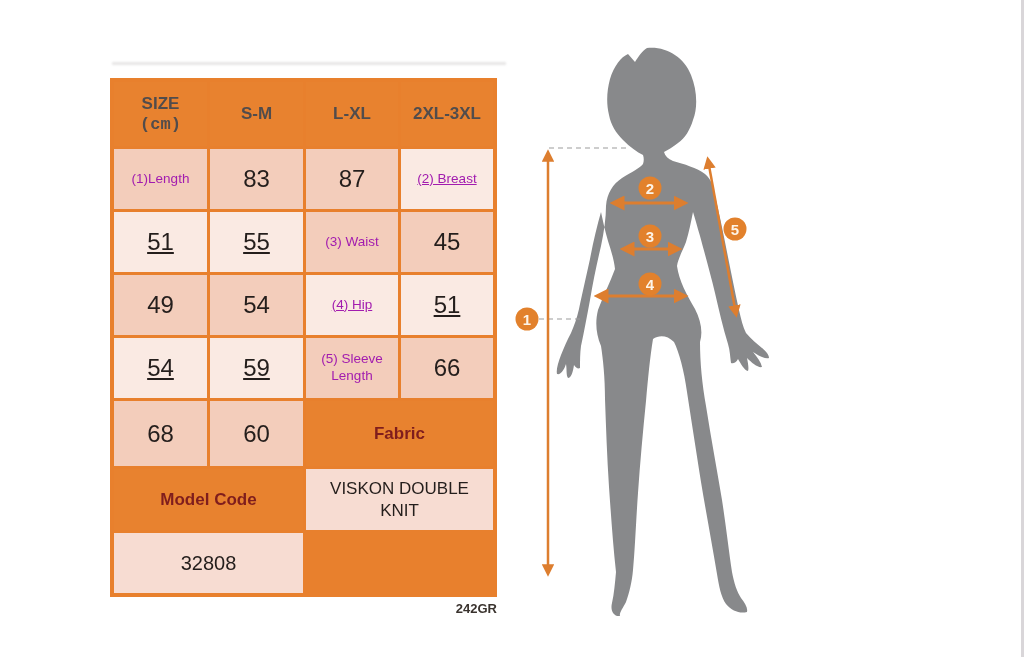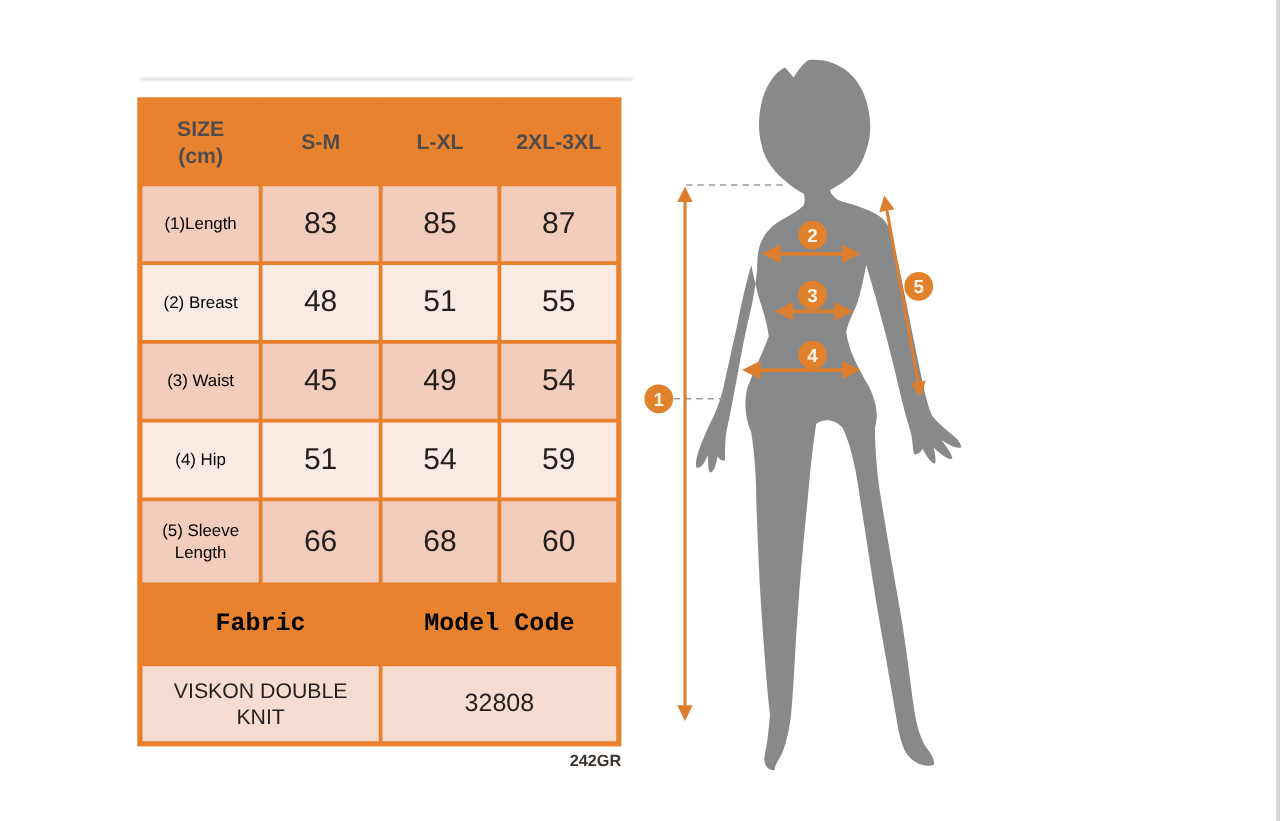--- a/index.html
+++ b/index.html
@@ -23,26 +23,26 @@
     display:grid;
     grid-template-columns:93px 93px 92px 92px;
     grid-template-rows:64px 60px 60px 60px 60px 65px 61px 60px;
     gap:3px;
     background:#e8802d;
     border:4px solid #e8802d;
   }
   .cell{display:flex;align-items:center;justify-content:center;
     text-align:center;line-height:1.25;}
   .cell.hdr{background:#e8822f;color:#514c4c;font-weight:bold;font-size:17px;flex-direction:column;}
-  .cell.hdr .sub{font-weight:bold;}
-  .cell.label{font-size:13.5px;color:#000000;padding:13px 6px;}
+  .cell.hdr .sub{font-weight:bold;font-family:Liberation Mono, monospace;}
+  .cell.label{font-size:13.5px;color:#a21caf;padding:13px 6px;}
   .cell.value{font-size:24px;color:#241e1c;}
   .row-dark{background:#f3cdbb;}
-  .row-light{background:#faeae3;}
-  .cell.foot-hdr{background:#e8822f;color:#000000;font-weight:bold;font-size:20px;font-family:Liberation Mono, monospace;}
+  .row-light{background:#faeae3;text-decoration:underline;}
+  .cell.foot-hdr{background:#e8822f;color:#7f1d1d;font-weight:bold;font-size:17px;}
   .span2{grid-column:span 2;}
   .cell.foot-val{background:#f7dcd2;color:#241e1c;font-size:17px;}
   .cell.foot-val .wrap{display:block;max-width:160px;margin:0 auto;}
   .cell.foot-code{background:#f7dcd2;color:#241e1c;font-size:20px;}
 
   .note{
     position:absolute;left:110px;top:601px;width:387px;
     text-align:right;font-size:13px;font-weight:bold;color:#3a332e;
   }
 
@@ -68,25 +68,23 @@
     <div class="cell hdr">
       <span>SIZE</span>
       <span class="sub">(cm)</span>
     </div>
     <div class="cell hdr">S-M</div>
     <div class="cell hdr">L-XL</div>
     <div class="cell hdr">2XL-3XL</div>
 
     <div class="cell label row-dark">(1)Length</div>
     <div class="cell value row-dark">83</div>
-    <div class="cell value row-dark">85</div>
     <div class="cell value row-dark">87</div>
 
     <div class="cell label row-light">(2) Breast</div>
-    <div class="cell value row-light">48</div>
     <div class="cell value row-light">51</div>
     <div class="cell value row-light">55</div>
 
     <div class="cell label row-dark">(3) Waist</div>
     <div class="cell value row-dark">45</div>
     <div class="cell value row-dark">49</div>
     <div class="cell value row-dark">54</div>
 
     <div class="cell label row-light">(4) Hip</div>
     <div class="cell value row-light">51</div>

